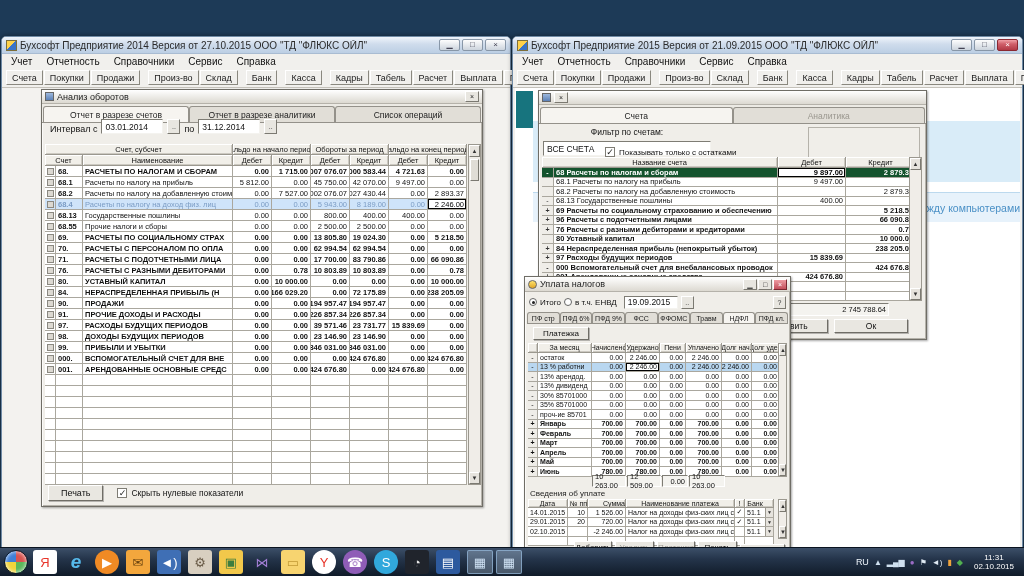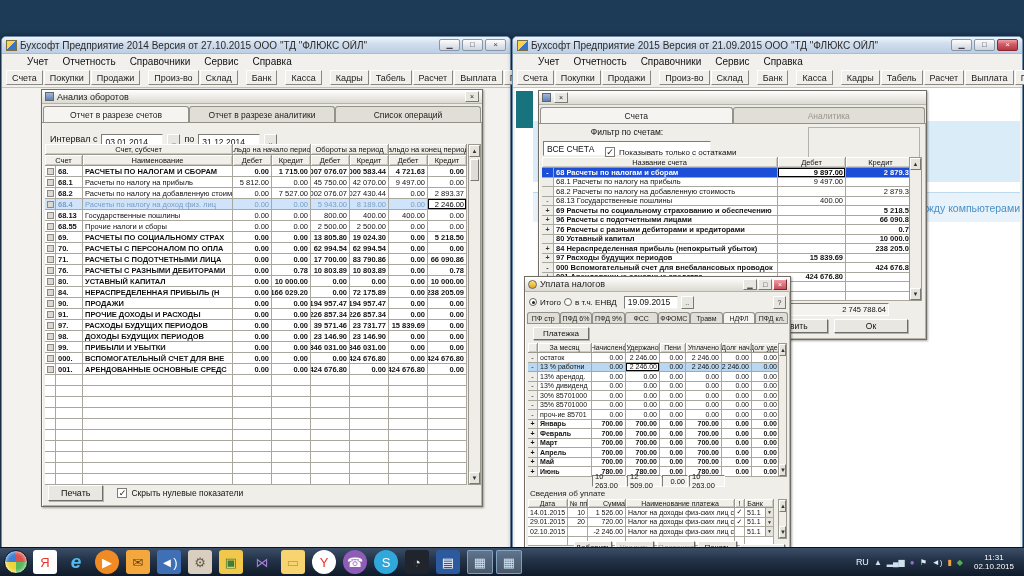--- a/index.html
+++ b/index.html
@@ -9,21 +9,21 @@
   
   .win{position:absolute;top:0;height:547px;background:#f1f0ed;border:1px solid #6f8aa5;border-radius:5px 5px 0 0;box-shadow:0 0 5px rgba(0,0,0,.45);margin-top:36px;}
   #win-left{left:1px;width:510px;}
   #win-right{left:512px;width:511px;}
   .titlebar{height:17px;background:linear-gradient(#eff4fb,#cfdcec 45%,#bccfe4);border-radius:4px 4px 0 0;display:flex;align-items:center;gap:3px;padding:0 4px;border-bottom:1px solid #a9bcd2;}
   .appicon{width:11px;height:11px;flex:0 0 11px;background:linear-gradient(135deg,#ffd24a 50%,#3a74c9 50%);border:1px solid #7d6f3a;}
   .titlebar .title{flex:1;font-size:10px;color:#2b2b2b;white-space:nowrap;overflow:hidden;}
   .caps{display:flex;gap:2px;}
   .cap{width:21px;height:12px;background:linear-gradient(#fdfdfd,#ccd4dd);border:1px solid #8897a8;border-radius:2px;font-size:8px;line-height:10px;text-align:center;color:#445;}
   .cap.close-red{background:linear-gradient(#f0a0a6,#d05f6a 40%,#b13945);border-color:#8a2730;color:#fff;}
-  .menubar{height:14px;display:flex;align-items:center;padding-left:18px;font-size:10px;}
+  .menubar{height:14px;display:flex;align-items:center;padding-left:2px;font-size:10px;}
   .mitem{padding:0 7px;}
   .toolbar{height:20px;display:flex;align-items:center;padding-left:4px;border-bottom:1px solid #c4c1ba;}
   .tgroup{display:flex;margin-right:7px;}
   .tool{height:15px;font-size:9px;padding:0 5px;margin-right:1px;display:flex;align-items:center;background:#f0efec;border:1px solid;border-color:#fff #8a887f #8a887f #fff;color:#222;white-space:nowrap;}
   .tool.sq{width:18px;}
   .client{position:absolute;left:2px;right:2px;top:51px;bottom:1px;background:#f3f2ef;overflow:hidden;}
   #client-right{background:#fff;}
 
   
   .teal-block{position:absolute;left:1px;top:3px;width:17px;height:37px;background:#17747e;}
@@ -56,21 +56,21 @@
   
   .hdr,.row{display:flex;}
   .hc{background:#f1efe9;border-right:1px solid #9b988f;border-bottom:1px solid #9b988f;box-shadow:inset 1px 1px 0 #fff,inset -1px -1px 0 #ccc9c1;display:flex;align-items:center;justify-content:center;font-size:7.5px;text-align:center;overflow:hidden;white-space:nowrap;}
   .c{background:#fff;border-right:1px solid #aaa79e;border-bottom:1px solid #aaa79e;display:flex;align-items:center;padding:0 2px;font-size:7.5px;overflow:hidden;white-space:nowrap;}
   .c.num{justify-content:flex-end;}
   .row.bold .c{font-weight:bold;}
   .exp{width:7px;height:7px;background:#dcd9d2;border:1px solid #8a8880;margin:auto;}
 
   
   #dlg-analysis{left:37px;top:1px;width:442px;height:418px;}
-  .introw{display:flex;align-items:flex-start;gap:4px;padding:11px 8px;font-size:9px;height:21px;}
+  .introw{display:flex;align-items:flex-end;gap:4px;padding:11px 8px;font-size:9px;height:21px;}
   .agrid{position:absolute;left:3px;top:54px;width:423px;}
   .agrid .hdr .hc{height:11px;}
   .arow .c{height:11px;}
   .a-exp{width:11px;justify-content:center;padding:0;}
   .a-acc{width:27px;font-weight:bold;}
   .a-name{width:150px;}
   .a-num{width:39px;}
   .g1{width:188px;}.g2{width:78px;}
   .s1{width:38px;}.s2{width:150px;}.s3{width:39px;}
   .arow.asel .c{background:#cfe4fa;color:#7b9cc4;}
@@ -87,21 +87,21 @@
   .b-filter{position:absolute;left:4px;top:36px;display:flex;align-items:center;gap:4px;font-size:8.5px;flex-direction:column;}
   .b-side{position:absolute;right:6px;top:36px;width:112px;height:32px;border:1px solid #b5b2aa;background:#f0eee9;}
   .b-chk{position:absolute;left:66px;top:56px;}
   .bgrid{position:absolute;left:3px;top:66px;width:374px;}
   .bgrid .hdr .hc{height:11px;}
   .brow .c{height:9.5px;}
   .b-exp{width:12px;justify-content:center;font-size:7px;color:#333;background:#efede8;}
   .b-name{width:224px;}
   .b-deb{width:68px;}
   .b-cred{width:70px;}
-  .brow.bsel .c{background:#1d4ed8;color:#fff;}
+  .brow.bsel .c{background:#14532d;color:#fff;}
   .brow.bsel .c.focus{background:#fff;color:#000;box-shadow:inset 0 0 0 1px #000;}
   .b-tot{position:absolute;top:212px;height:13px;display:flex;}
   .tot{background:#f4f3ef;border:1px solid;border-color:#7e7c74 #fff #fff #7e7c74;font-size:7.5px;display:flex;align-items:center;justify-content:flex-end;padding:0 2px;}
   .b-btns{position:absolute;right:18px;top:228px;display:flex;gap:6px;}
   .b-btns .btn{font-size:8.5px;padding:1px 0;width:74px;}
 
   
   #dlg-tax{left:9px;top:188px;width:267px;height:280px;}
   #dlg-tax .dlg-title{height:15px;}
   .t-ctrl{position:absolute;left:4px;top:17px;right:4px;height:16px;display:flex;align-items:center;gap:3px;font-size:8px;}

